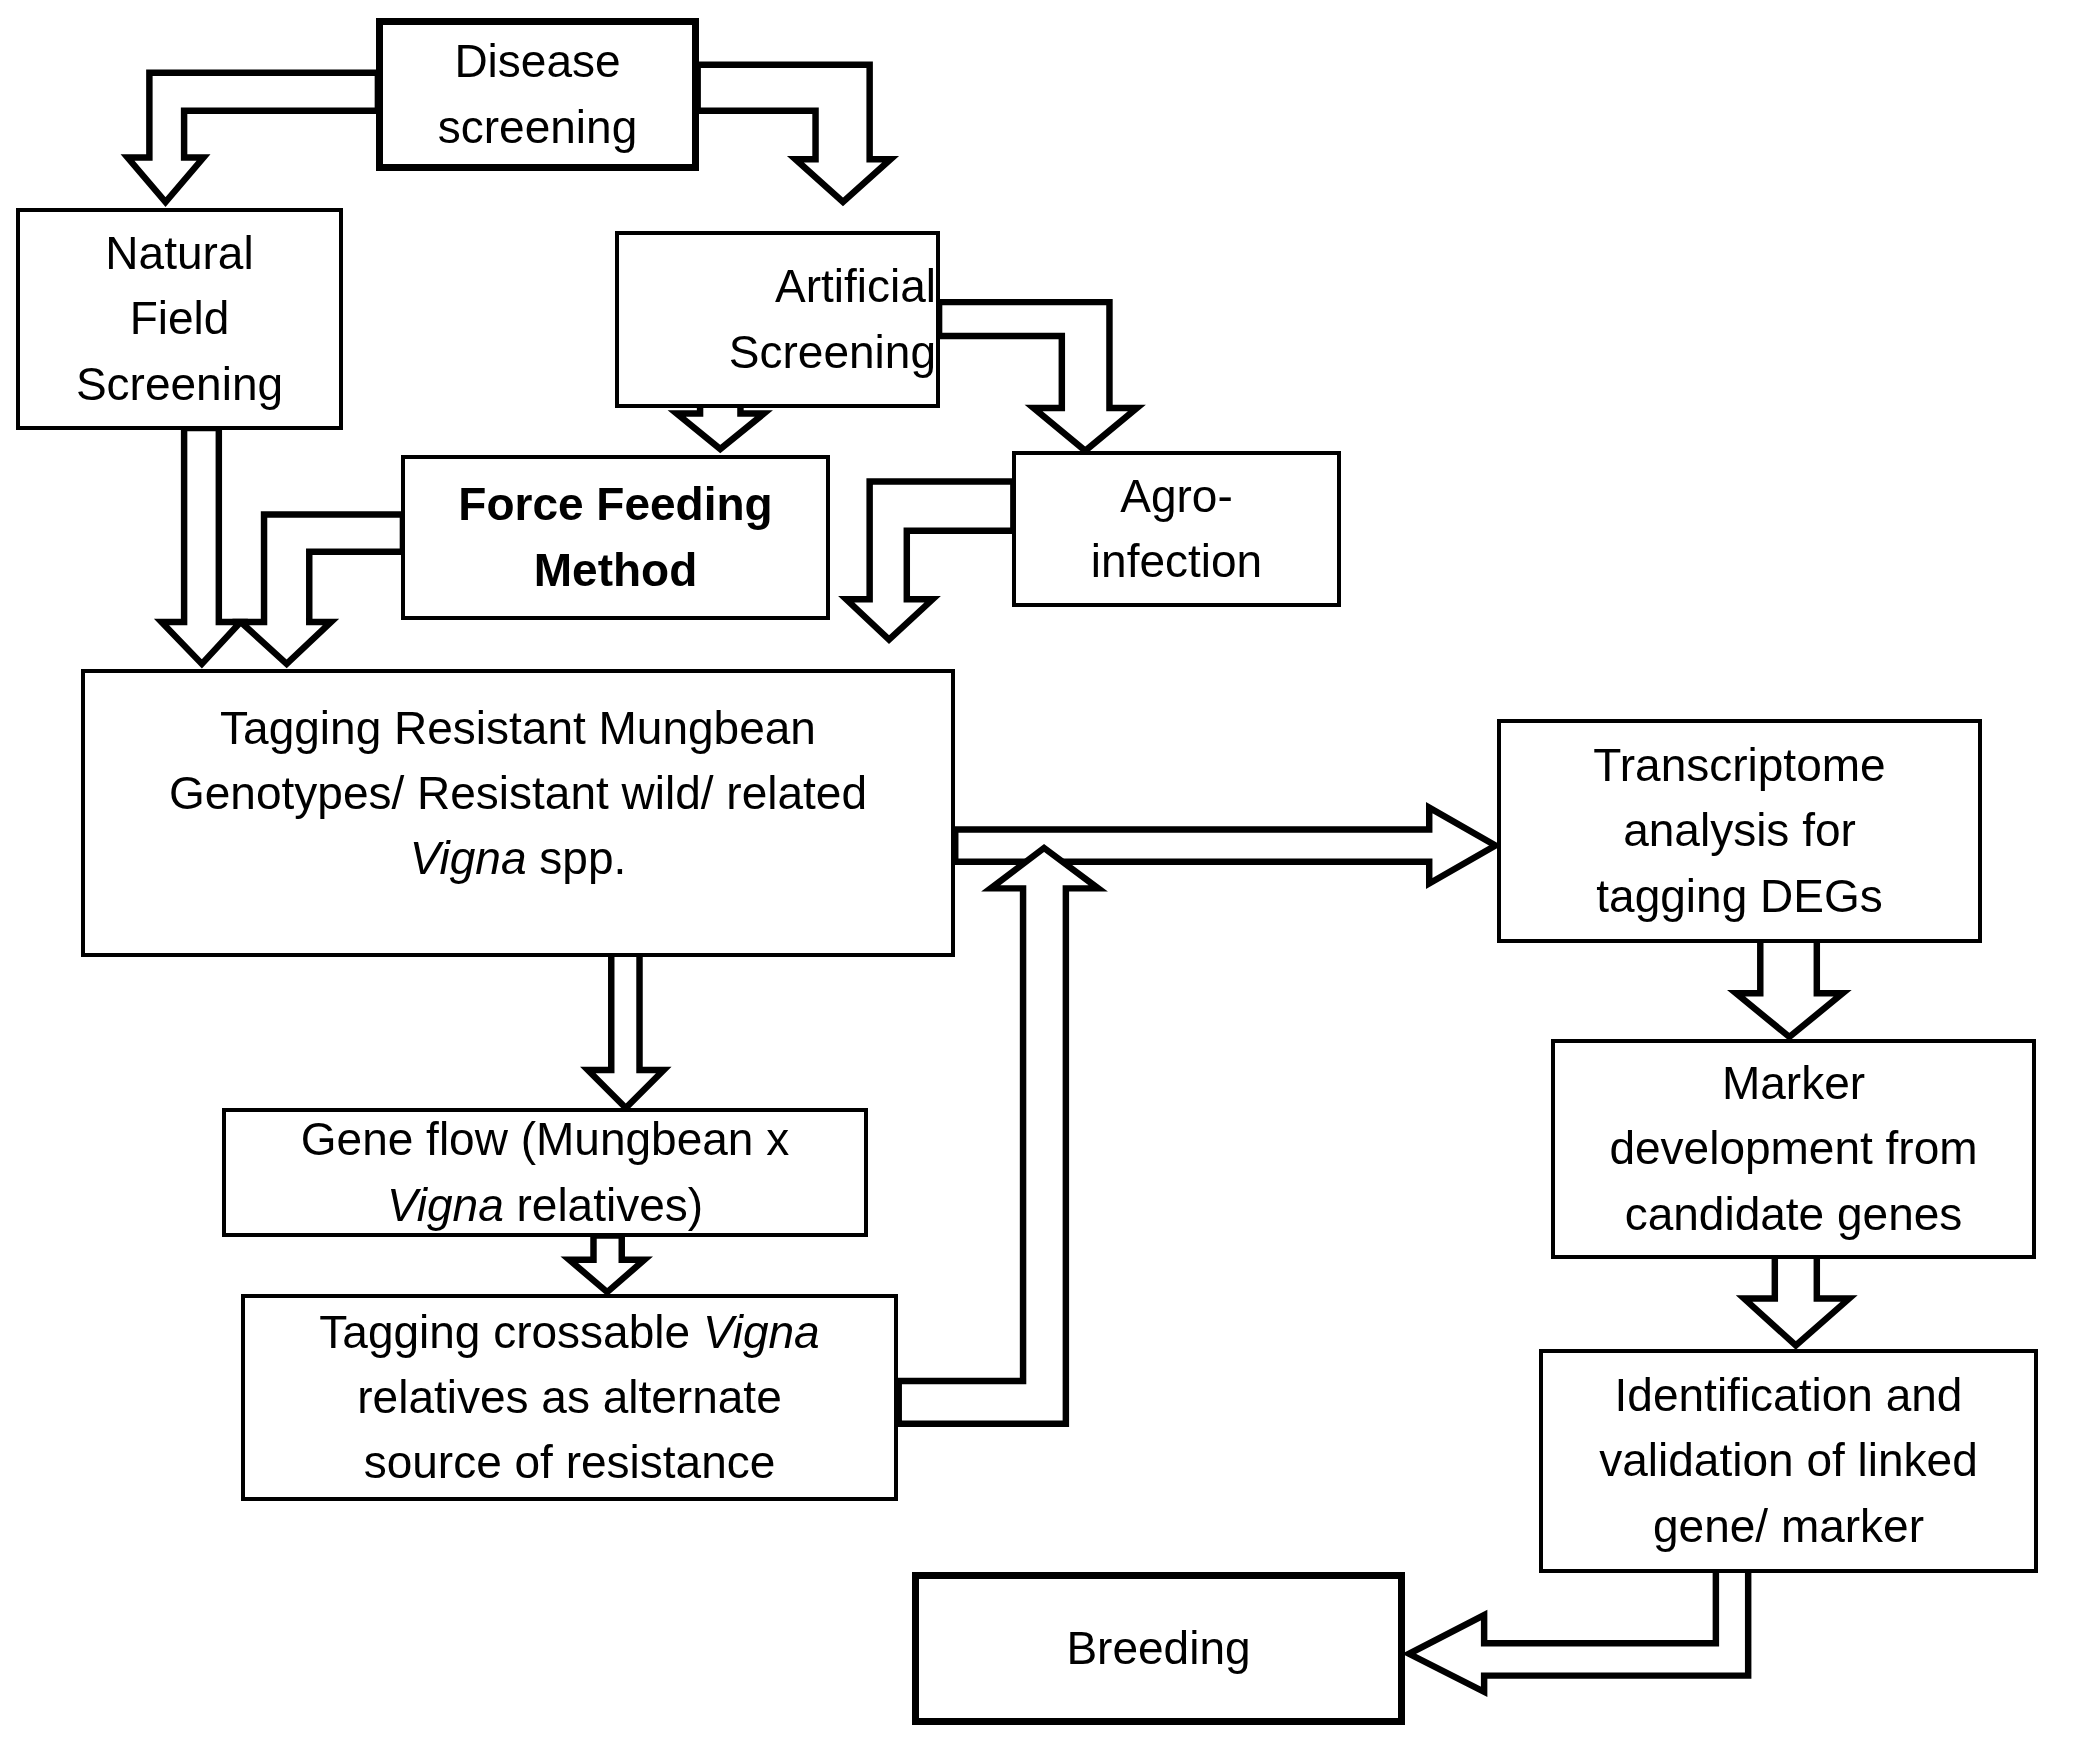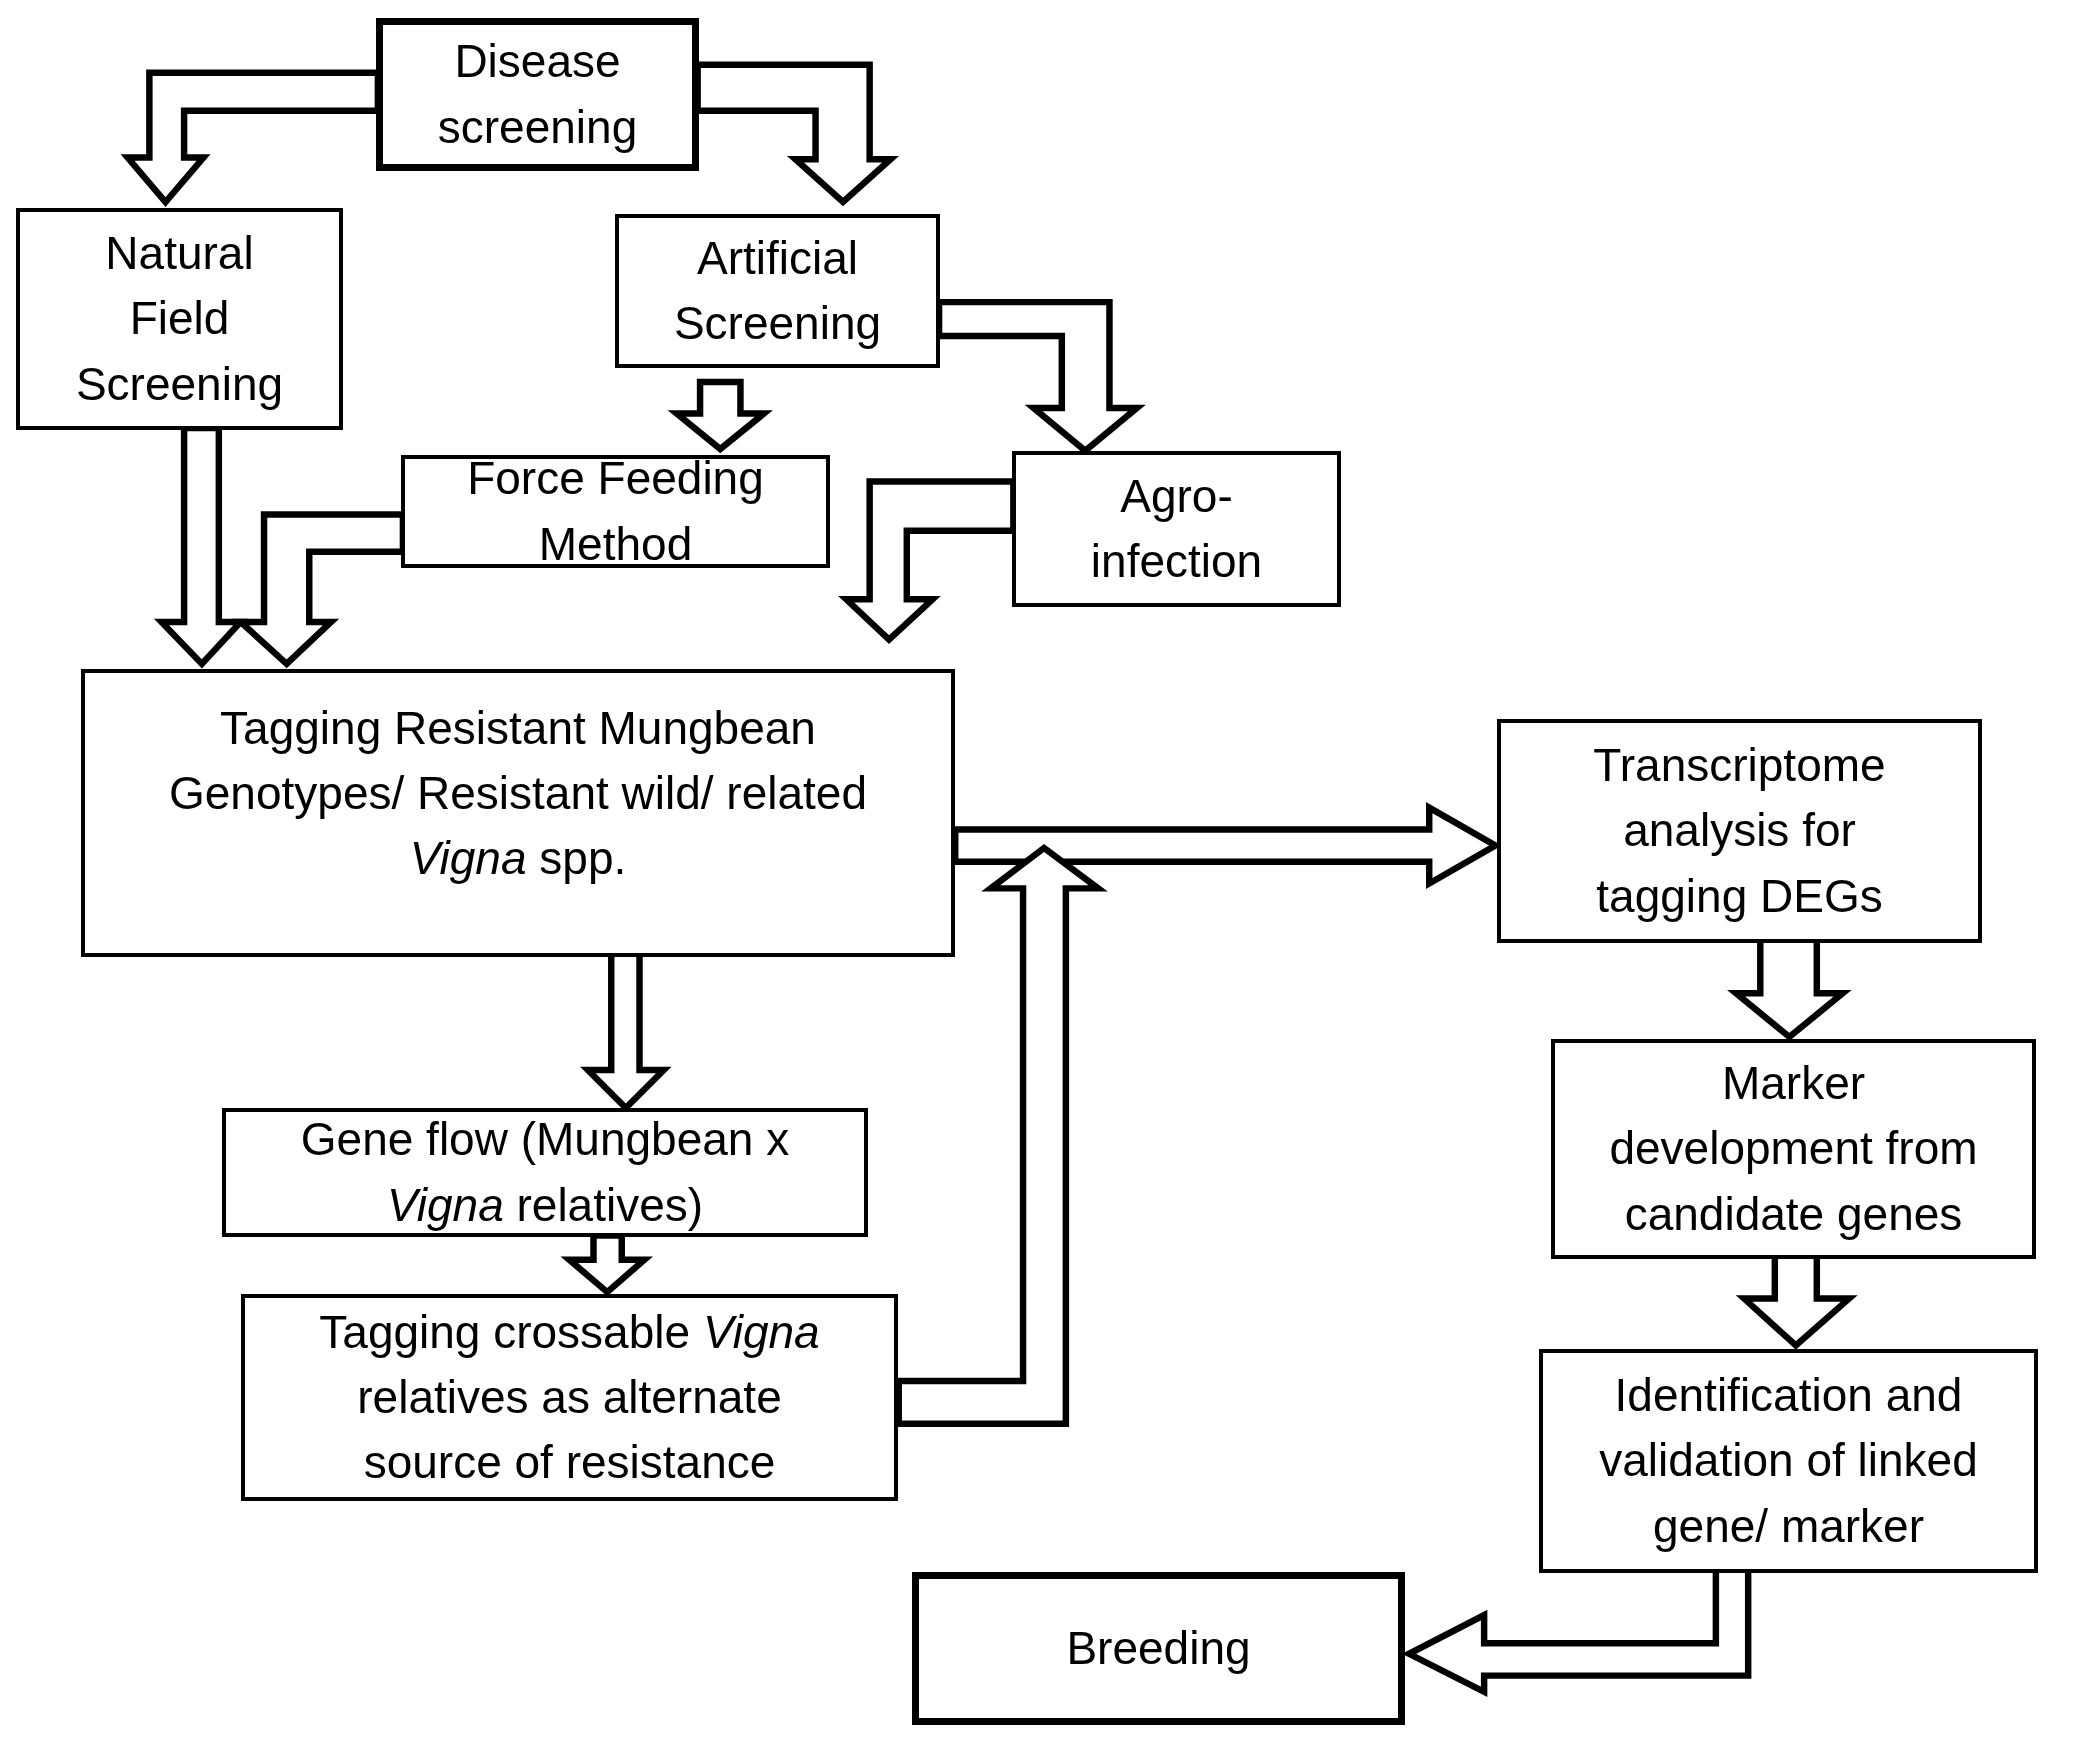--- a/index.html
+++ b/index.html
@@ -55,26 +55,26 @@
     <span class="ln">Disease</span>
     <span class="ln">screening</span>
   </div>
 
   <div class="bx" style="left:16px;top:208px;width:327px;height:222px;">
     <span class="ln">Natural</span>
     <span class="ln">Field</span>
     <span class="ln">Screening</span>
   </div>
 
-  <div class="bx" style="left:615px;top:214px;width:325px;height:154px;">
+  <div class="bx" style="left:615px;top:231px;width:325px;height:177px;align-items:flex-end;">
     <span class="ln">Artificial</span>
     <span class="ln">Screening</span>
   </div>
 
-  <div class="bx" style="left:401px;top:455px;width:429px;height:113px;">
+  <div class="bx" style="left:401px;top:455px;width:429px;height:165px;font-weight:bold;">
     <span class="ln">Force Feeding</span>
     <span class="ln">Method</span>
   </div>
 
   <div class="bx" style="left:1012px;top:451px;width:329px;height:156px;">
     <span class="ln">Agro-</span>
     <span class="ln">infection</span>
   </div>
 
   <div class="bx topalign" style="left:81px;top:669px;width:874px;height:288px;">

